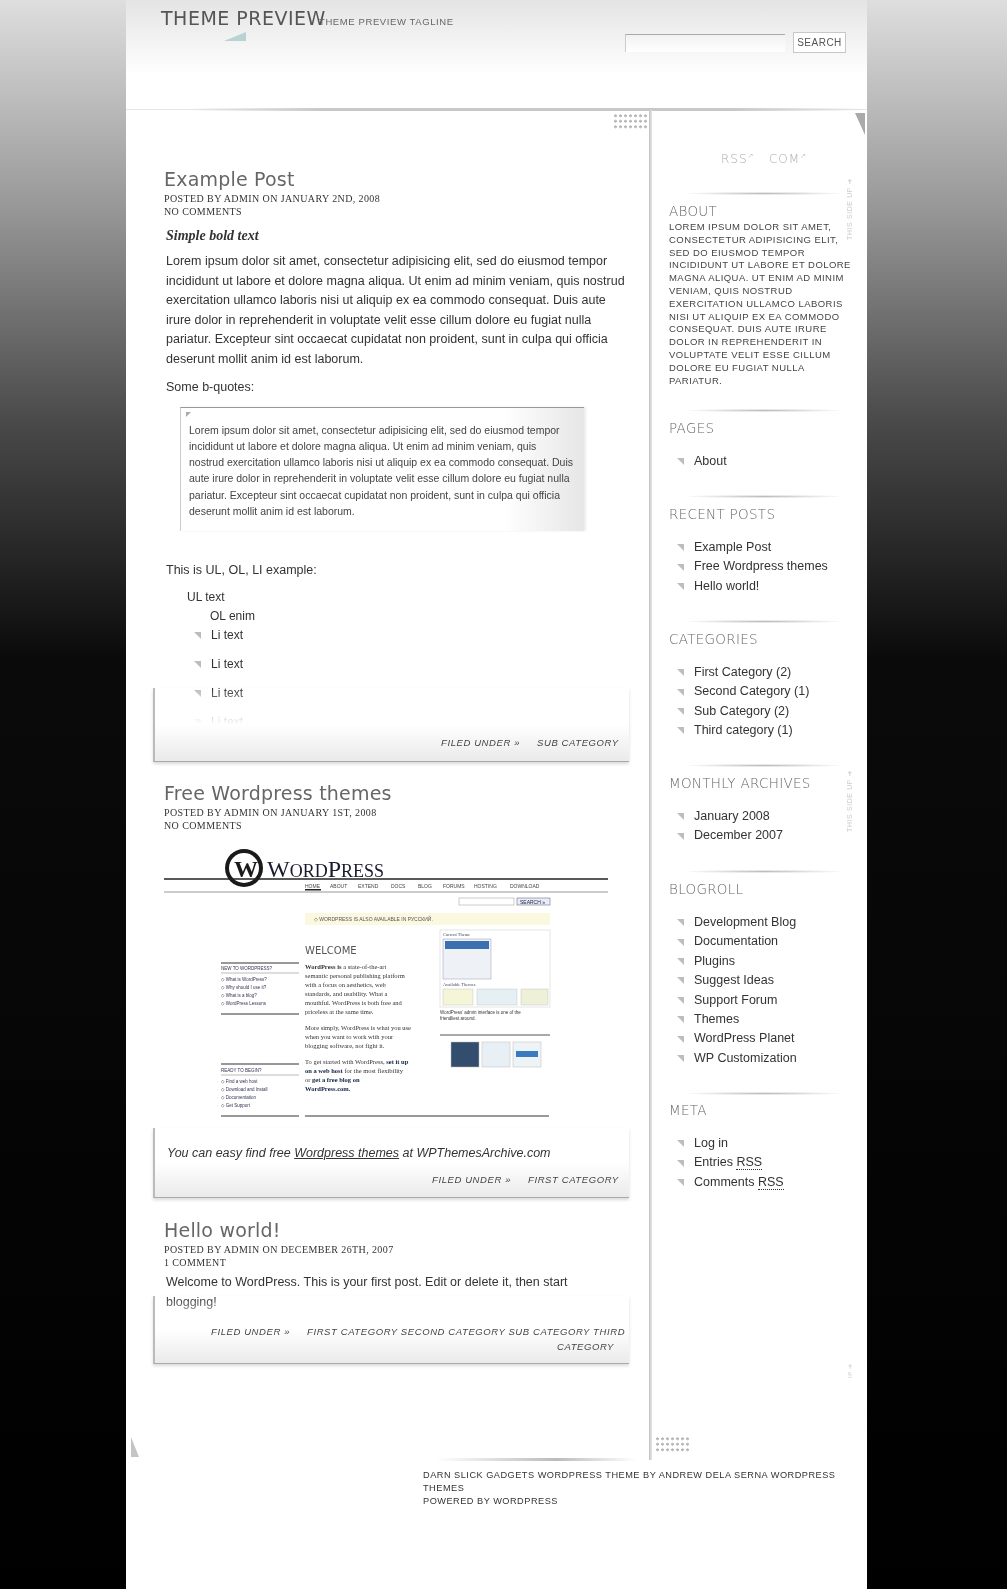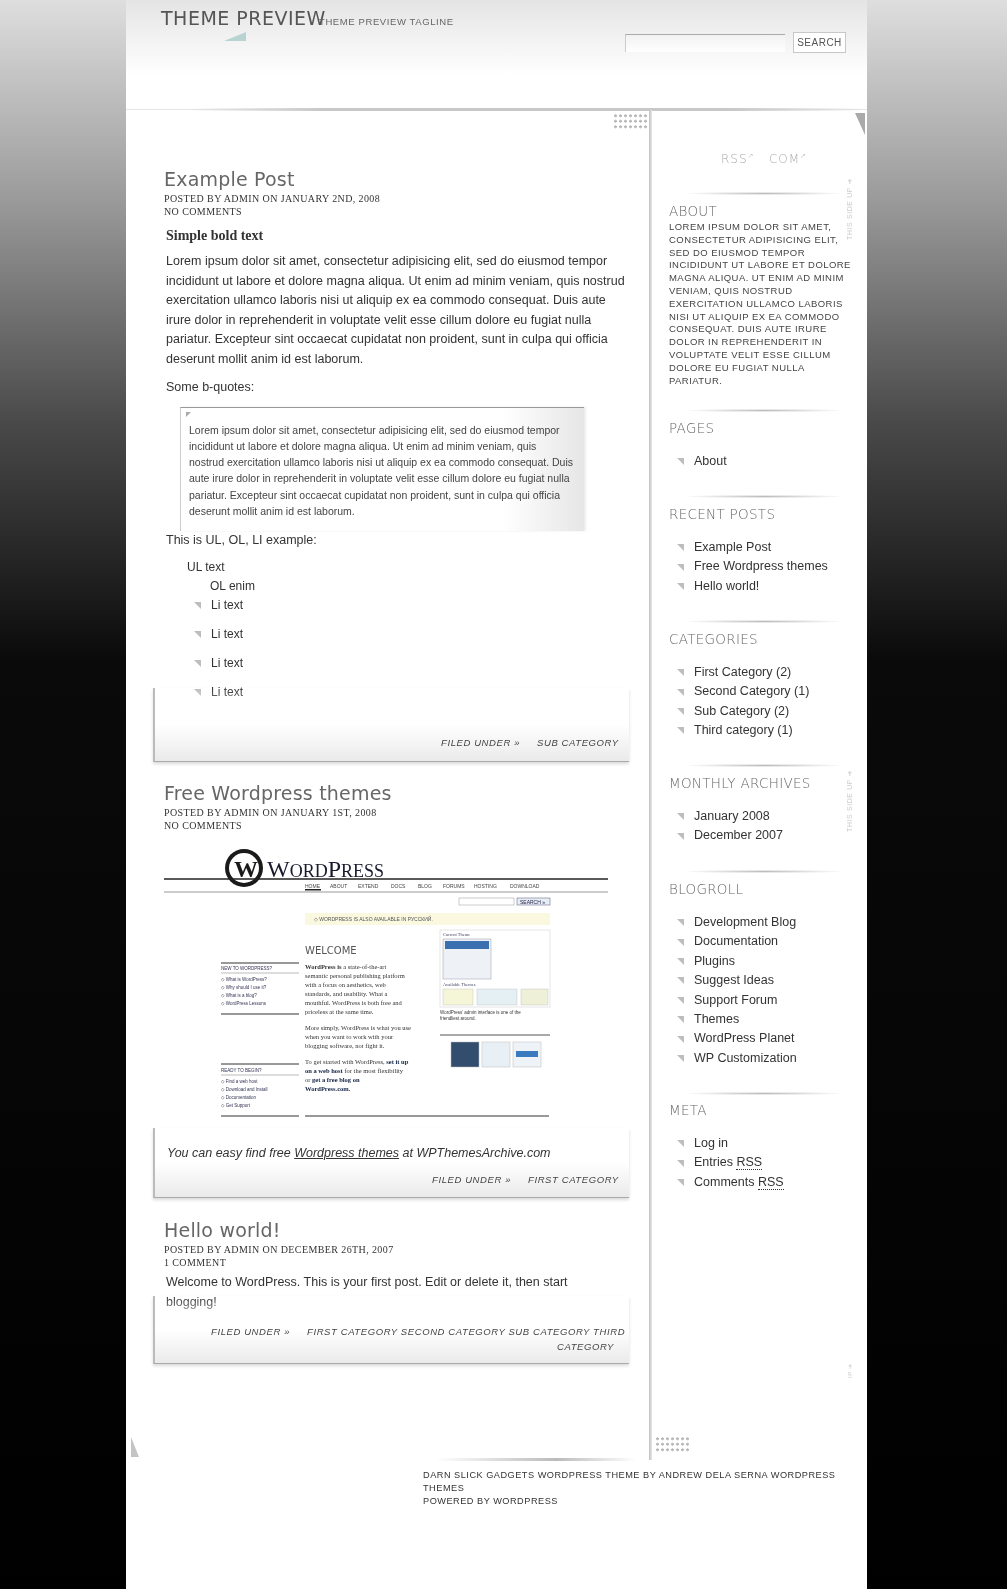--- a/index.html
+++ b/index.html
@@ -60,21 +60,21 @@
   }
   
   .post { position: absolute; left: 38px; width: 465px; }
   .post-title {
     font-family: "DejaVu Sans", sans-serif; font-size: 19px; color: #666; font-weight: normal;
     letter-spacing: 0.2px;
   }
   .post-meta { font-size: 10px; letter-spacing: 0.4px; color: #333; line-height: 13px; font-family: Liberation Serif, serif; }
   .post-body { font-size: 12.5px; line-height: 19.5px; color: #333; }
   .post-body p { margin-bottom: 9px; }
-  .bold-heading { font-family: "Liberation Serif", serif; font-weight: bold; font-size: 14px; color: #333; margin: 14px 0 12px 2px; }
+  .bold-heading { font-family: "Liberation Serif", serif; font-weight: bold; font-size: 14px; color: #333; margin: 14px 0 12px 2px; font-style: italic; }
   .blockquote {
     margin: 14px 0 0 16px; width: 404px; padding: 14px 10px 12px 8px;
     border-top: 1px solid #999; border-left: 1px solid #ccc;
     background: linear-gradient(to right, #fff 80%, #e6e6e6);
     font-size: 10.5px; line-height: 16.3px; color: #444; position: relative;
     box-shadow: 2px 0 2px rgba(0,0,0,0.08);
   }
   .blockquote::before {
     content: ""; position: absolute; left: 5px; top: 4px; width: 0; height: 0;
     border-top: 5px solid #aaa; border-right: 5px solid transparent;
@@ -146,21 +146,21 @@
   <div class="post" style="top:168px;">
     <a class="post-title" style="display:block; height:24px;">Example Post</a>
     <div class="post-meta">POSTED BY ADMIN ON JANUARY 2ND, 2008</div>
     <a class="post-meta" style="display:block;">NO COMMENTS</a>
     <div class="bold-heading" style="margin-top:10px; margin-bottom:8px;">Simple bold text</div>
     <div class="post-body" style="padding-left:2px;">
       <p>Lorem ipsum dolor sit amet, consectetur adipisicing elit, sed do eiusmod tempor incididunt ut labore et dolore magna aliqua. Ut enim ad minim veniam, quis nostrud exercitation ullamco laboris nisi ut aliquip ex ea commodo consequat. Duis aute irure dolor in reprehenderit in voluptate velit esse cillum dolore eu fugiat nulla pariatur. Excepteur sint occaecat cupidatat non proident, sunt in culpa qui officia deserunt mollit anim id est laborum.</p>
       <p style="margin-top:8px;">Some b-quotes:</p>
     </div>
     <div class="blockquote" style="margin-top:6px;">Lorem ipsum dolor sit amet, consectetur adipisicing elit, sed do eiusmod tempor incididunt ut labore et dolore magna aliqua. Ut enim ad minim veniam, quis nostrud exercitation ullamco laboris nisi ut aliquip ex ea commodo consequat. Duis aute irure dolor in reprehenderit in voluptate velit esse cillum dolore eu fugiat nulla pariatur. Excepteur sint occaecat cupidatat non proident, sunt in culpa qui officia deserunt mollit anim id est laborum.</div>
-    <div class="post-body" style="padding-left:2px; ">
+    <div class="post-body" style="padding-left:2px; margin-top:30px;">
       <p>This is UL, OL, LI example:</p>
     </div>
     <div class="list-block">
       <div style="padding-left:23px; height:19px;">UL text</div>
       <div style="padding-left:46px; height:19px;">OL enim</div>
       <div style="padding-left:30px; height:29px;"><span class="li-arrow"></span><span>Li text</span></div>
       <div style="padding-left:30px; height:29px;"><span class="li-arrow"></span><span>Li text</span></div>
       <div style="padding-left:30px; height:29px;"><span class="li-arrow"></span><span>Li text</span></div>
       <div style="padding-left:30px; height:29px;"><span class="li-arrow"></span><span>Li text</span></div>
     </div>

